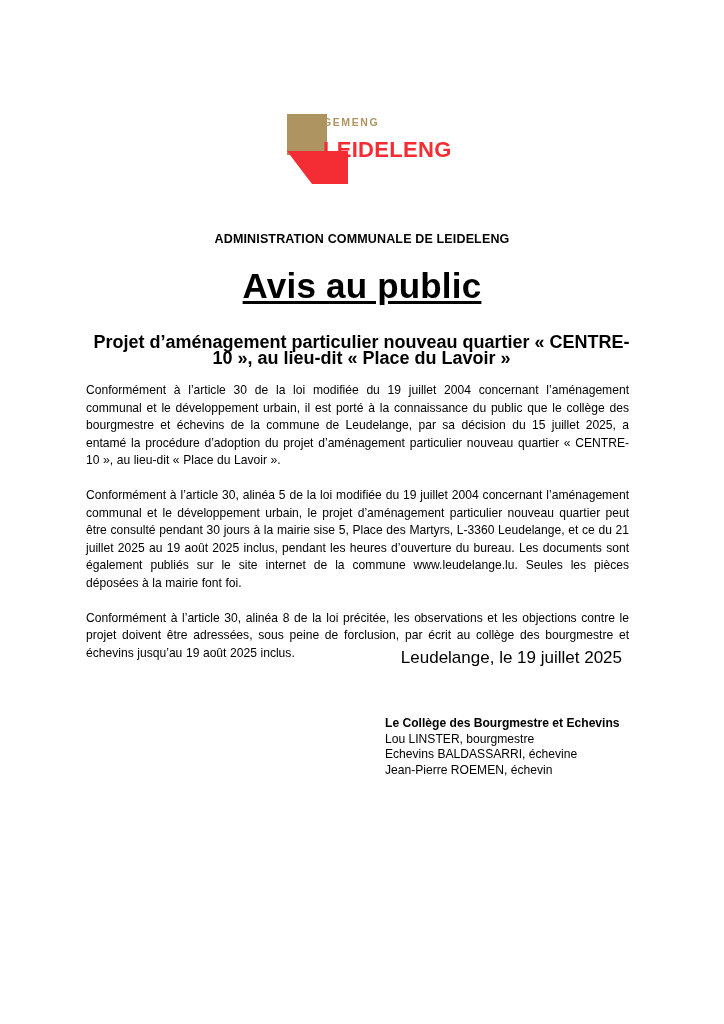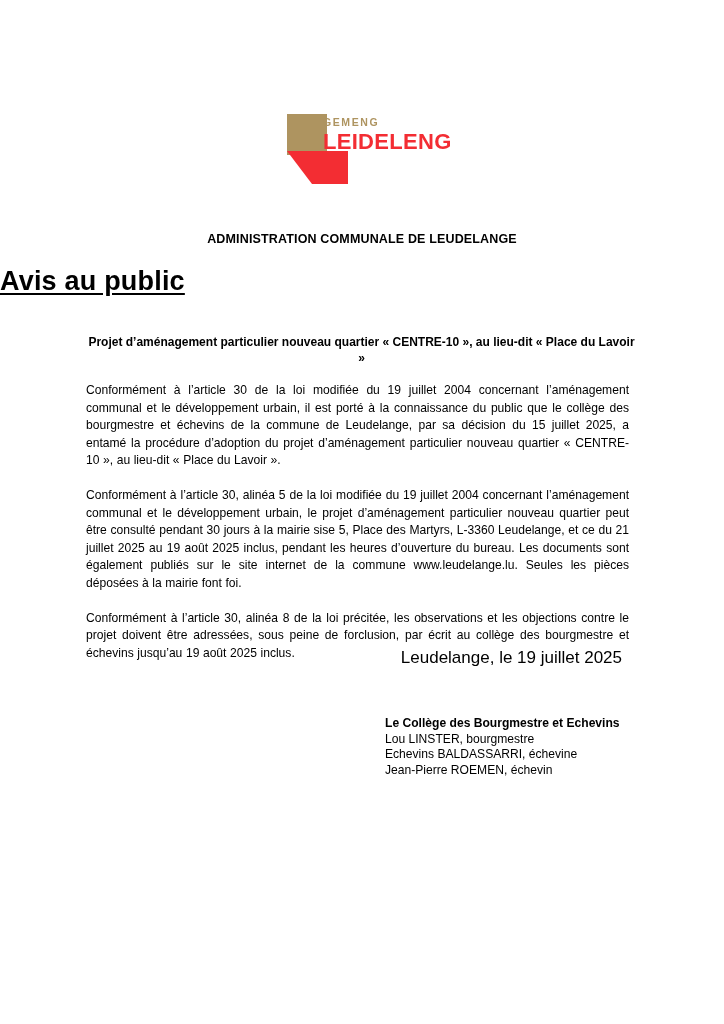--- a/index.html
+++ b/index.html
@@ -53,39 +53,41 @@
     line-height: 13px;
     white-space: nowrap;
   }
   .logo-leideleng {
     font-size: 22px;
     letter-spacing: 0.3px;
     font-weight: bold;
     color: #F32D33;
     line-height: 25px;
     white-space: nowrap;
+    margin-top: 8px;
   }
 
   
   .admin-line {
     position: absolute;
     left: 0;
     top: 232px;
     width: 724px;
     text-align: center;
     font-size: 12.5px;
     font-weight: bold;
     letter-spacing: 0.15px;
   }
   .main-title {
     position: absolute;
     left: 0;
     top: 266px;
     width: 724px;
-    font-size: 27px;
+    text-align: center;
+    font-size: 35px;
     font-weight: bold;
     letter-spacing: 0.2px;
   }
   .main-title span {
     text-decoration: underline;
     text-underline-offset: 3px;
   }
   .sub-line-1 {
     position: absolute;
     left: 0;
@@ -94,21 +96,21 @@
     text-align: center;
     font-size: 11.5px;
     font-weight: bold;
   }
   .sub-line-2 {
     position: absolute;
     left: 86px;
     top: 334px;
     width: 551px;
     text-align: center;
-    font-size: 12px;
+    font-size: 18px;
     font-weight: bold;
     line-height: 16px;
   }
 
   
   .body-area {
     position: absolute;
     left: 86px;
     top: 382px;
     width: 551px;
@@ -152,21 +154,21 @@
     <svg class="logo-mark" viewBox="0 0 75 72">
       <rect x="0" y="1" width="40" height="41" fill="#AE9460"></rect>
       <path d="M 0 38 L 61 38 L 61 71 L 25 71 Z" fill="#F32D33"></path>
     </svg>
     <div class="logo-text">
       <div class="logo-gemeng">GEMENG</div>
       <div class="logo-leideleng">LEIDELENG</div>
     </div>
   </div>
 
-  <div class="admin-line">ADMINISTRATION COMMUNALE DE LEUDELANGE</div>
+  <div class="admin-line">ADMINISTRATION COMMUNALE DE LEIDELENG</div>
 
   <div class="main-title"><span>Avis au public</span></div>
 
 
   <div class="sub-line-2">Projet d’aménagement particulier nouveau quartier « CENTRE-10 », au lieu-dit « Place du Lavoir »</div>
 
   <div class="body-area">
     <p class="para">Conformément à l’article 30 de la loi modifiée du 19 juillet 2004 concernant l’aménagement communal et le développement urbain, il est porté à la connaissance du public que le collège des bourgmestre et échevins de la commune de Leudelange, par sa décision du 15 juillet 2025, a entamé la procédure d’adoption du projet d’aménagement particulier nouveau quartier « CENTRE-10 », au lieu-dit « Place du Lavoir ».</p>
     <p class="para">Conformément à l’article 30, alinéa 5 de la loi modifiée du 19 juillet 2004 concernant l’aménagement communal et le développement urbain, le projet d’aménagement particulier nouveau quartier peut être consulté pendant 30 jours à la mairie sise 5, Place des Martyrs, L-3360 Leudelange, et ce du 21 juillet 2025 au 19 août 2025 inclus, pendant les heures d’ouverture du bureau. Les documents sont également publiés sur le site internet de la commune www.leudelange.lu. Seules les pièces déposées à la mairie font foi.</p>
     <p class="para">Conformément à l’article 30, alinéa 8 de la loi précitée, les observations et les objections contre le projet doivent être adressées, sous peine de forclusion, par écrit au collège des bourgmestre et échevins jusqu’au 19 août 2025 inclus.</p>

